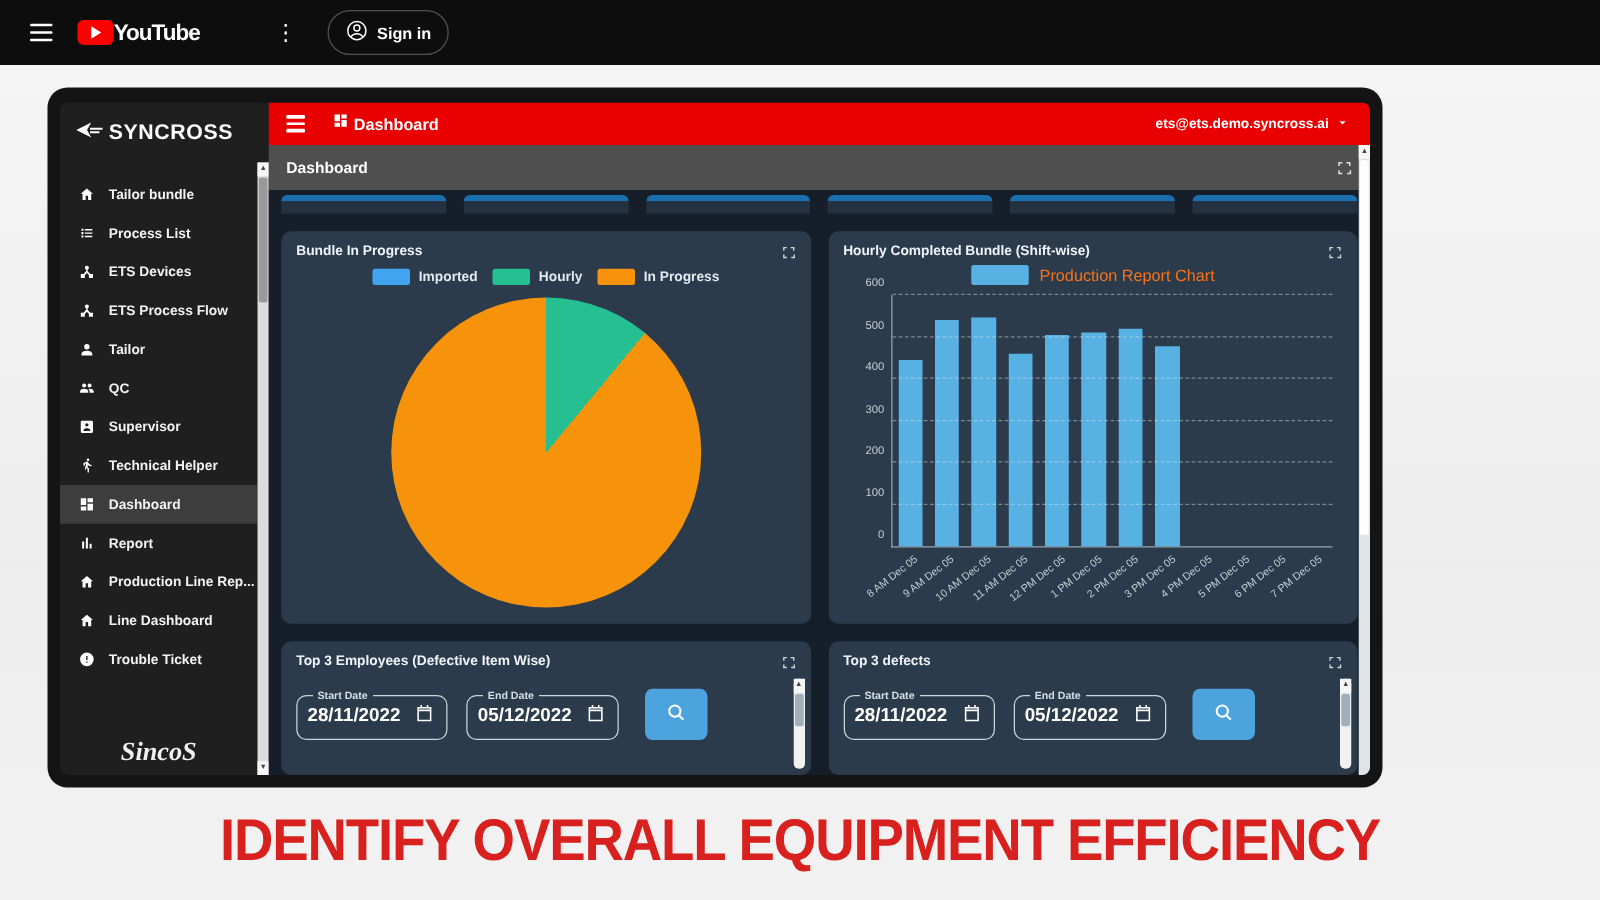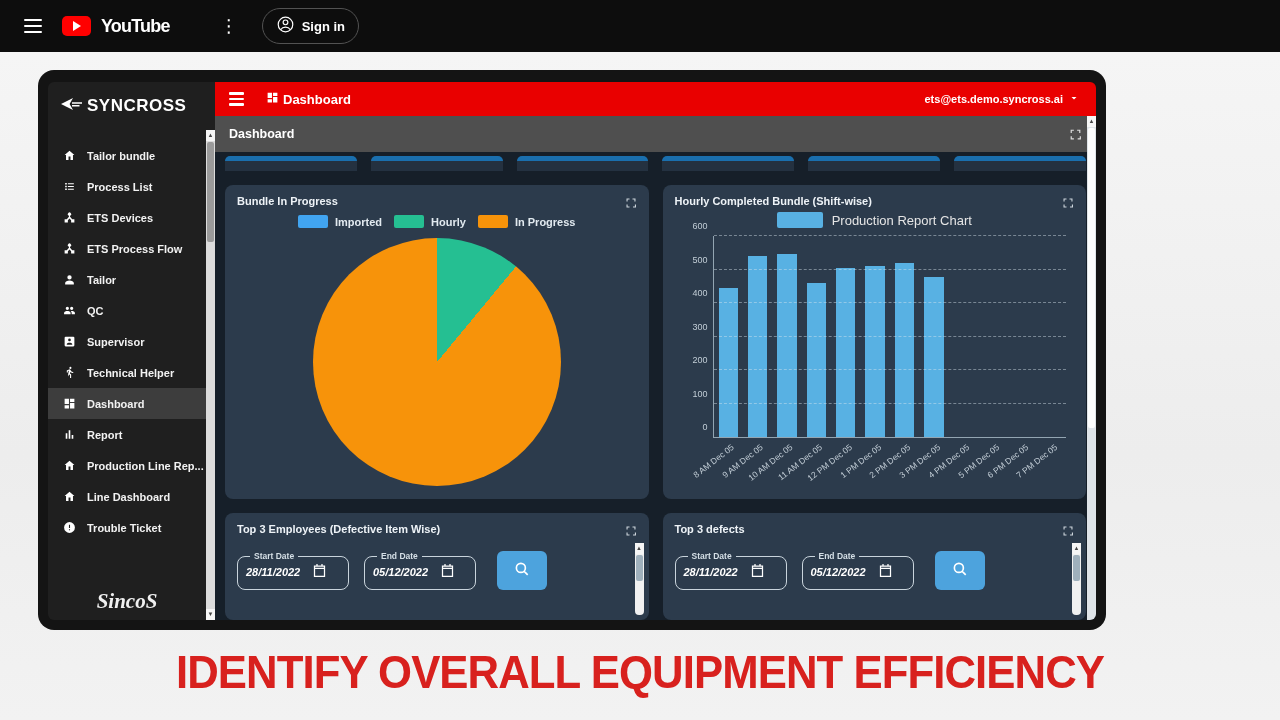--- a/index.html
+++ b/index.html
@@ -6,21 +6,21 @@
   html,body { margin:0; padding:0; }
   body {
     width:1280px; height:720px; overflow:hidden; position:relative;
     font-family:"Liberation Sans", sans-serif; background:#efefef;
   }
   
   .yt-header { height:52px; background:#0d0d0d; display:flex; align-items:center; position:relative; z-index:10; }
   .yt-left { display:flex; align-items:center; gap:20px; padding-left:24px; width:215px; }
   .yt-burger { display:flex; flex-direction:column; gap:4px; cursor:pointer; }
   .yt-burger span { width:18px; height:2px; background:#fff; border-radius:1px; }
-  .yt-logo { display:flex; align-items:center; gap:10px; }
+  .yt-logo { display:flex; align-items:center; gap:0; }
   .yt-play { width:29px; height:20px; background:#ff0000; border-radius:5px; display:flex; align-items:center; justify-content:center; }
   .yt-play i { display:block; width:0; height:0; border-left:8px solid #fff; border-top:5px solid transparent; border-bottom:5px solid transparent; }
   .yt-wordmark { color:#fff; font-size:18px; font-weight:bold; letter-spacing:-0.8px; }
   .yt-center { flex:1; display:flex; align-items:center; justify-content:center; gap:14px; }
   .search-wrap { display:flex; width:498px; height:38px; }
   .search-input { flex:1; background:#121212; border:1px solid #2e2e2e; border-right:none; border-radius:20px 0 0 20px; color:#eee; padding:0 16px; font-size:14px; outline:none; font-family:"Liberation Sans",sans-serif;}
   .search-input::placeholder { color:#8a8a8a; }
   .search-btn { width:53px; border:1px solid #2e2e2e; background:#222425; border-radius:0 20px 20px 0; display:flex; align-items:center; justify-content:center; cursor:pointer; }
   .mic-btn { width:38px; height:38px; border-radius:50%; background:#1c1c1c; display:flex; align-items:center; justify-content:center; cursor:pointer; }
   .yt-right { width:170px; display:flex; align-items:center; justify-content:flex-end; gap:20px; padding-right:26px; }
@@ -62,36 +62,36 @@
   .cards-grid { flex:1; display:grid; grid-template-columns:1fr 1fr; grid-template-rows:314px 1fr; gap:14px; }
   .card { background:#2c3b4c; border-radius:8px; padding:10px 12px; position:relative; overflow:hidden; }
   .card-title { font-size:11px; font-weight:bold; color:#eef3f7; }
   .card-fs { position:absolute; top:10px; right:12px; cursor:pointer; opacity:.9; }
   
   .pie-legend { display:flex; justify-content:center; align-items:center; gap:12px; margin-top:8px; }
   .pl-item { display:flex; align-items:center; gap:7px; font-size:11px; font-weight:bold; color:#e2eaf0; cursor:pointer; }
   .pl-swatch { width:30px; height:13px; border-radius:2px; }
   .pie { width:248px; height:248px; border-radius:50%; margin:10px auto 0 auto; }
   
-  .bar-legend { display:flex; justify-content:center; align-items:center; gap:9px; margin-top:5px; font-size:13px; color:#e5e5e5;text-align:right; }
+  .bar-legend { display:flex; justify-content:center; align-items:center; gap:9px; margin-top:5px; font-size:13px; color:#f97316;text-align:right; }
   .bl-swatch { width:46px; height:16px; border-radius:2px; }
   .plot { margin:8px 8px 0 38px; height:202px; position:relative; border-left:1px solid #93a5b2; border-bottom:1px solid #93a5b2; }
   .gridline { position:absolute; left:0; right:0; border-top:1.5px dashed rgba(215,228,238,0.45); }
   .ytick { position:absolute; left:-36px; width:30px; text-align:right; font-size:9px; color:#c2cdd6; transform:translateY(-50%); }
   .bars { position:absolute; left:0; right:0; top:0; bottom:0; display:flex; align-items:flex-end; }
   .bar-slot { flex:1; height:100%; display:flex; align-items:flex-end; justify-content:center; }
   .bar { width:66%; }
   .xlabels { display:flex; margin:2px 8px 0 38px; height:42px; }
   .x-slot { flex:1; position:relative; }
   .x-slot span { position:absolute; top:2px; right:42%; transform:rotate(-38deg); transform-origin:top right; font-size:8.5px; color:#c2cdd6; white-space:nowrap; }
   
   .filters { display:flex; gap:15px; margin-top:16px; align-items:stretch; }
   .datefield { border:1.5px solid #c9d4dc; border-radius:8px; margin:0; padding:1px 10px 9px 8px; min-width:112px; cursor:pointer; }
   .datefield legend { font-size:8.5px; font-weight:bold; color:#d5dfe6; padding:0 4px; margin-left:4px; }
-  .date-val { display:flex; align-items:center; gap:12px; font-size:11px; font-weight:bold; color:#fff; margin-top:1px;font-style:italic; }
+  .date-val { display:flex; align-items:center; gap:12px; font-size:15px; font-weight:bold; color:#fff; margin-top:1px; }
   .go-btn { width:50px; border:none; border-radius:6px; background:#4da3dd; display:flex; align-items:center; justify-content:center; cursor:pointer; margin-left:6px; }
   .card-scroll { position:absolute; top:30px; bottom:5px; right:5px; width:9px; background:#f1f1f1; border-radius:4px; display:flex; flex-direction:column; align-items:center; }
   .card-scroll .thumb { width:7px; height:26px; background:#9fb0bc; margin-top:1px; border-radius:2px; }
   
   .main-scroll { position:absolute; top:34px; right:0; bottom:0; width:9px; background:#dfe4e8; display:flex; flex-direction:column; align-items:center; }
   .main-scroll .thumb { width:7px; flex:0 0 300px; background:#fdfdfd; margin-top:1px; border-radius:2px; }
   
   .banner { position:absolute; top:592px; left:0; width:100%; text-align:center; font-size:47px; font-weight:bold; color:#d8211e; letter-spacing:-1px; transform:scaleX(0.93); white-space:nowrap; }
 </style>
 </head>

